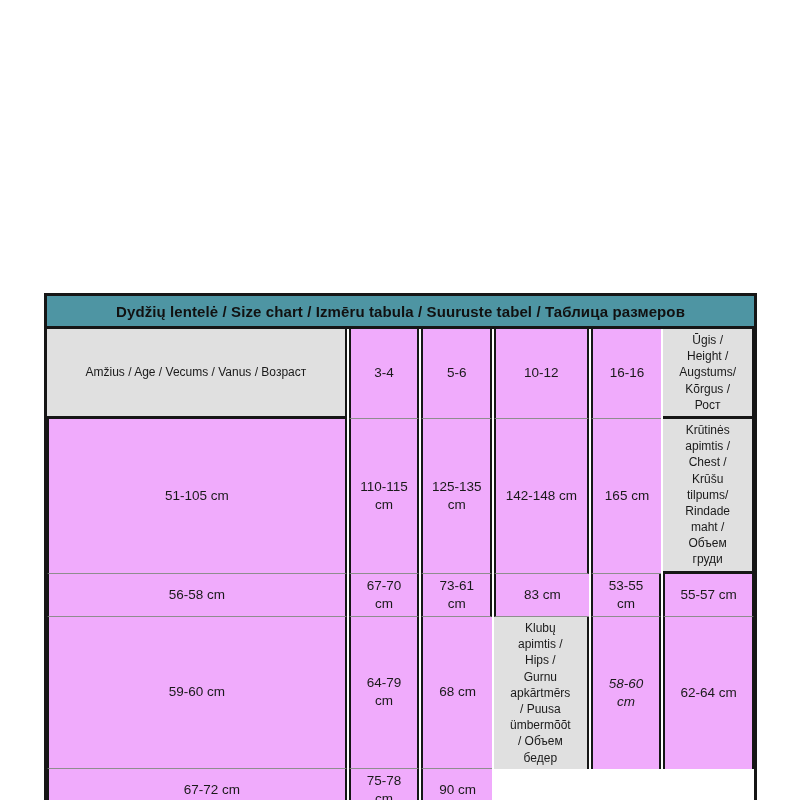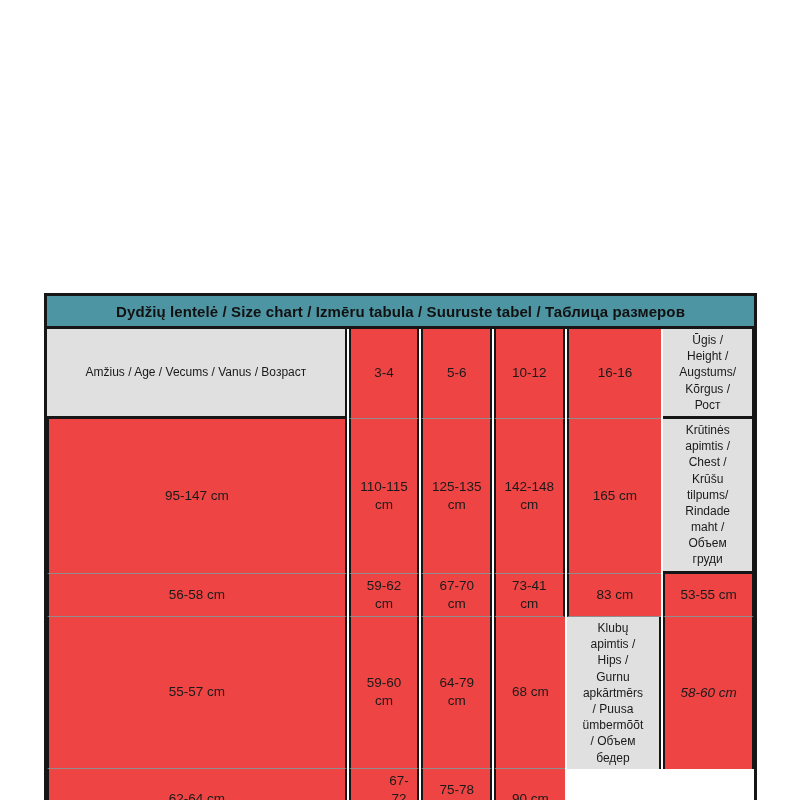--- a/index.html
+++ b/index.html
@@ -45,21 +45,21 @@
     line-height: 1.35;
   }
   .label-cell {
     background: #e0e0e0;
     border-right: 2px solid #161616;
     border-bottom: 3px solid #161616;
     font-size: 12px;
     padding: 3px 16px;
   }
   .value-cell {
-    background: #ef4444;
+    background: #f0abfc;
     border-left: 2px solid #161616;
     border-right: 2px solid #161616;
     border-bottom: 1.5px solid #8e8e8e;
     font-size: 13.5px;
   }
   .value-cell.last-col { border-right: none; }
 </style>
 </head>
 <body>
 
@@ -68,31 +68,30 @@
 
   <div class="table-body">
 
     <div class="cell label-cell">Amžius / Age / Vecums / Vanus / Возраст</div>
     <div class="cell value-cell">3-4</div>
     <div class="cell value-cell">5-6</div>
     <div class="cell value-cell">10-12</div>
     <div class="cell value-cell last-col">16-16</div>
 
     <div class="cell label-cell">Ūgis / Height / Augstums/ Kõrgus / Рост</div>
-    <div class="cell value-cell">95-147 cm</div>
+    <div class="cell value-cell">51-105 cm</div>
     <div class="cell value-cell">110-115 cm</div>
     <div class="cell value-cell">125-135 cm</div>
     <div class="cell value-cell">142-148 cm</div>
     <div class="cell value-cell last-col">165 cm</div>
 
     <div class="cell label-cell">Krūtinės apimtis / Chest / Krūšu tilpums/ Rindade maht / Объем груди</div>
     <div class="cell value-cell">56-58 cm</div>
-    <div class="cell value-cell">59-62 cm</div>
     <div class="cell value-cell">67-70 cm</div>
-    <div class="cell value-cell">73-41 cm</div>
+    <div class="cell value-cell">73-61 cm</div>
     <div class="cell value-cell last-col">83 cm</div>
 
     <div class="cell value-cell">53-55 cm</div>
     <div class="cell value-cell">55-57 cm</div>
     <div class="cell value-cell">59-60 cm</div>
     <div class="cell value-cell">64-79 cm</div>
     <div class="cell value-cell last-col">68 cm</div>
 
     <div class="cell label-cell row-last-label" style="border-bottom:none;">Klubų apimtis / Hips / Gurnu apkārtmērs / Puusa ümbermõõt / Объем бедер</div>
     <div class="cell value-cell" style="border-bottom:none;font-style:italic;">58-60 cm</div>

